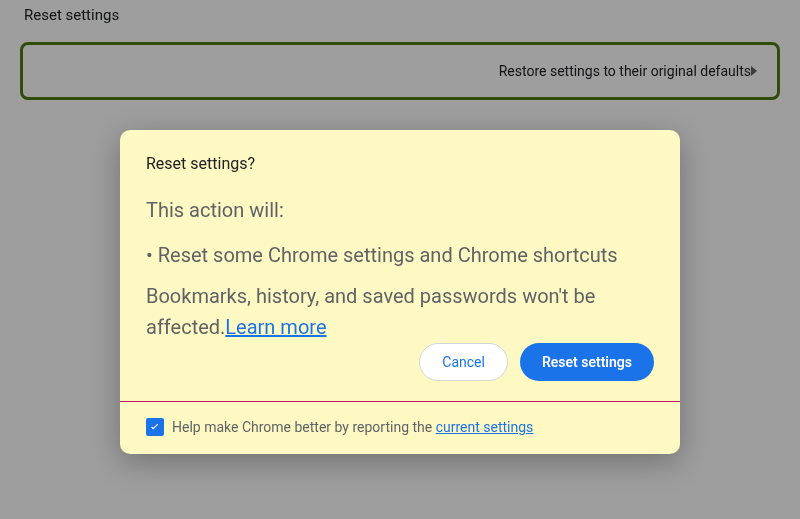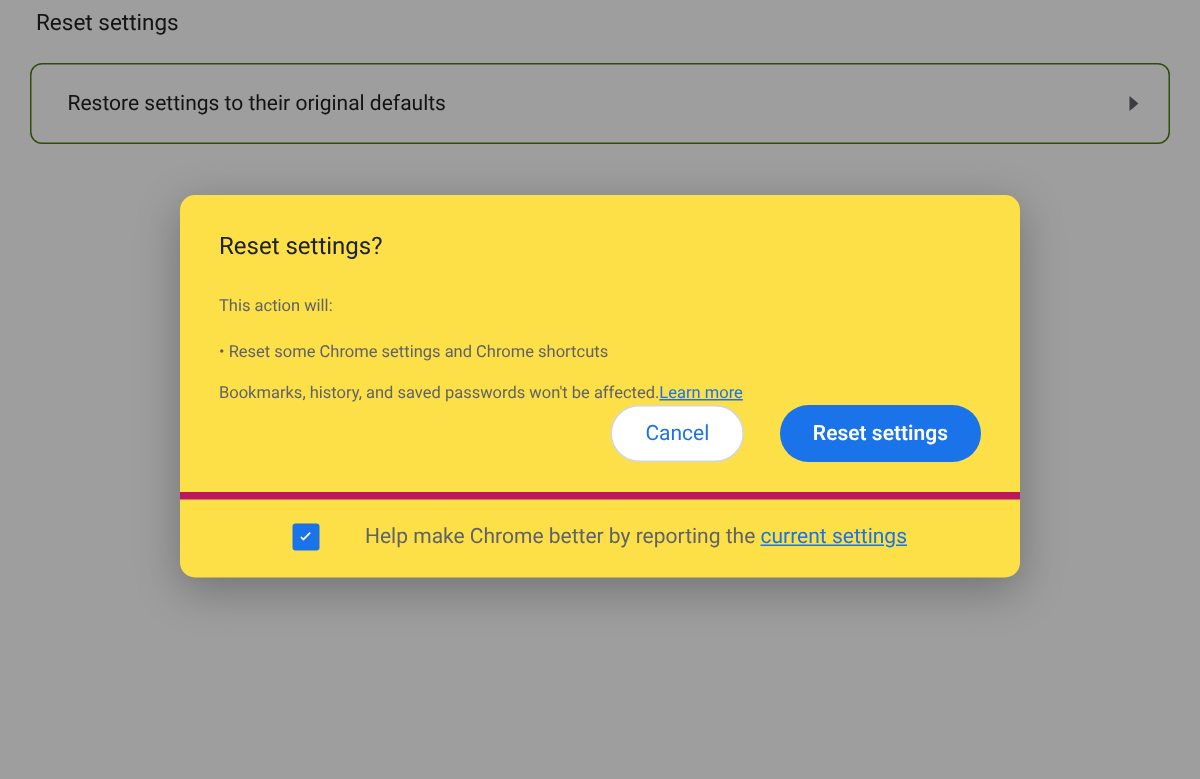--- a/index.html
+++ b/index.html
@@ -14,26 +14,26 @@
     .page {
       padding: 6px 20px 20px 20px;
     }
     .section-title {
       font-size: 15px;
       color: #202124;
       margin: 0 0 18px 4px;
       font-weight: 400;
     }
     .settings-row {
-      border: 1px solid #4d7c0f;
+      border: 3px solid #4d7c0f;
       border-radius: 8px;
       padding: 18px 20px 18px 24px;
       display: flex;
       align-items: center;
-      justify-content: space-between;
+      justify-content: flex-end;
       cursor: pointer;
     }
     .settings-row-label {
       font-size: 14px;
       color: #202124;
     }
     .chevron {
       width: 0; height: 0;
       border-top: 5px solid transparent;
       border-bottom: 5px solid transparent;
@@ -41,54 +41,54 @@
     }
     .overlay {
       position: absolute;
       inset: 0;
       background: rgba(0,0,0,0.38);
       display: flex;
       align-items: flex-start;
       justify-content: center;
     }
     .dialog {
-      background: #fde047;
+      background: #fef9c3;
       width: 560px;
       border-radius: 10px;
       margin-top: 130px;
       box-shadow: 0 8px 30px rgba(0,0,0,0.28);
       overflow: hidden;
     }
     .dialog-body {
       padding: 24px 26px 20px 26px;
     }
     .dialog-title {
       font-size: 16px;
       color: #202124;
       margin-bottom: 22px;
       font-weight: 400;
     }
     .dialog-text {
-      font-size: 11px;
+      font-size: 20px;
       color: #5f6368;
       line-height: 1.55;
     }
     .dialog-lead { margin-bottom: 14px; }
     .bullets { margin-bottom: 10px; }
     .bullet-line { }
     .footnote { }
     .learn-more {
       color: #1a73e8;
       text-decoration: underline;
       cursor: pointer;
     }
     .button-row {
       display: flex;
       justify-content: flex-end;
-      gap: 24px;
+      gap: 12px;
     }
     .btn {
       height: 38px;
       padding: 0 22px;
       border-radius: 20px;
       font-size: 14px;
       cursor: pointer;
       display: inline-flex;
       align-items: center;
       justify-content: center;
@@ -99,26 +99,25 @@
       background: #fff;
       border: 1px solid #d2d6db;
       color: #1a73e8;
     }
     .btn-primary {
       background: #1a73e8;
       color: #fff;
       font-weight: 600;
     }
     .dialog-footer {
-      border-top: 5px solid #be185d;
+      border-top: 1px solid #be185d;
       padding: 16px 26px 18px 26px;
       display: flex;
       align-items: center;
-      gap: 30px;
-      justify-content: center;
+      gap: 8px;
     }
     .checkbox {
       width: 18px; height: 18px;
       background: #1a73e8;
       border-radius: 2px;
       display: inline-flex;
       align-items: center;
       justify-content: center;
       cursor: pointer;
       flex-shrink: 0;

